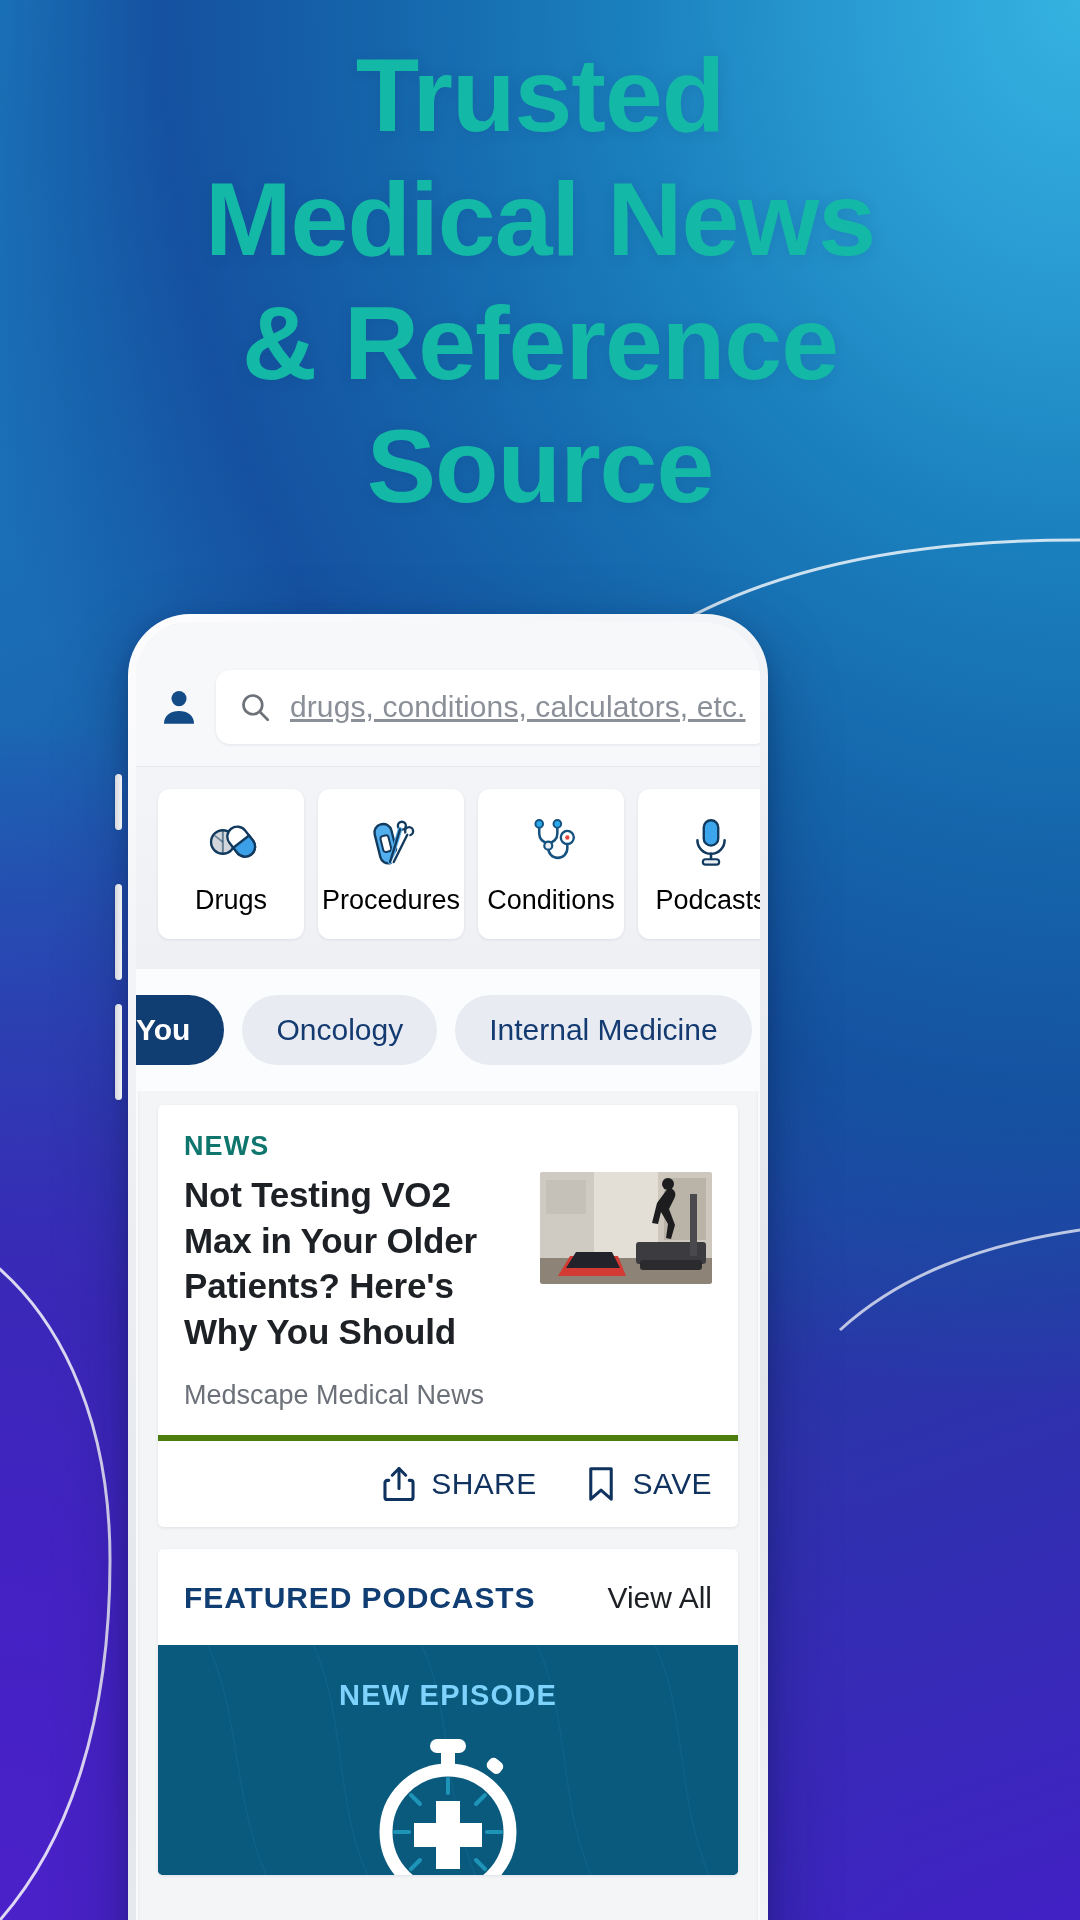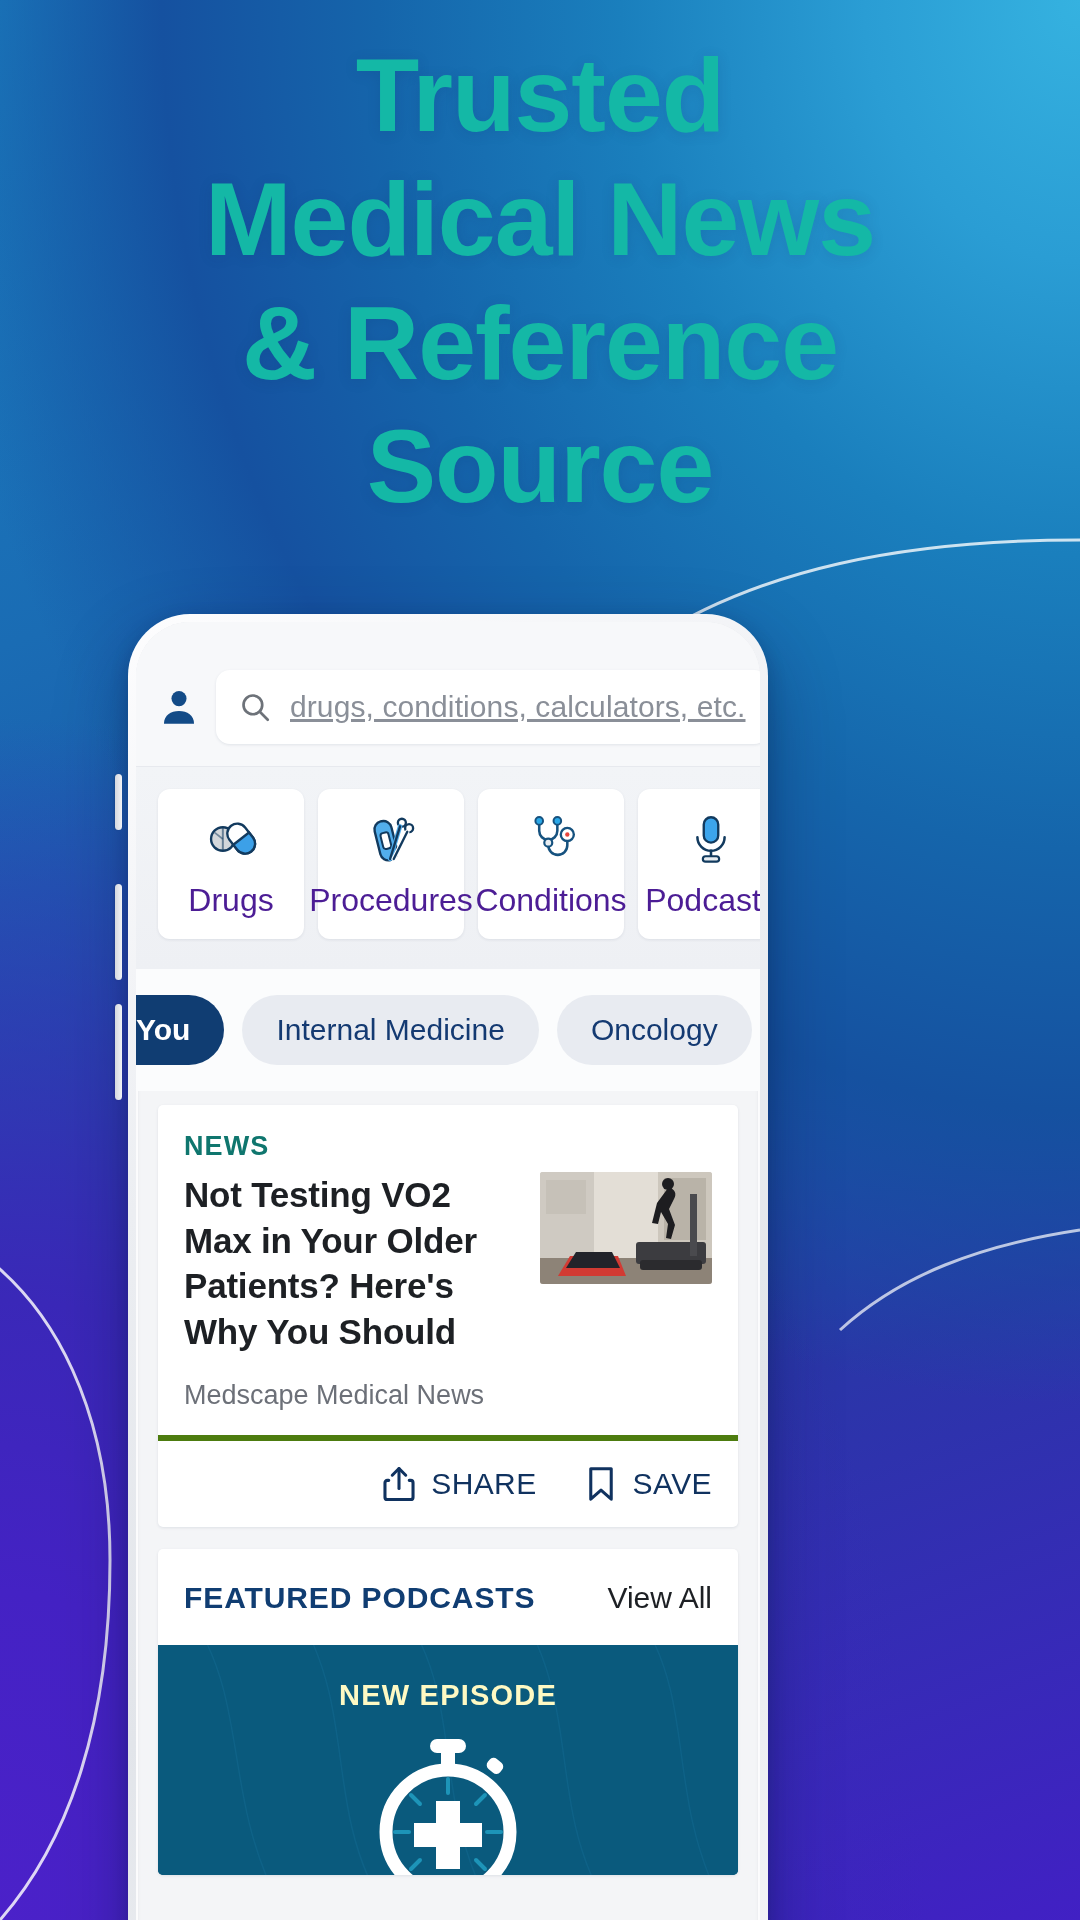--- a/index.html
+++ b/index.html
@@ -97,21 +97,21 @@
   .tile {
     flex:0 0 auto;
     width:146px; height:150px;
     background:#fff;
     border-radius:12px;
     display:flex; flex-direction:column; align-items:center; justify-content:center;
     gap:14px;
     box-shadow:0 1px 3px rgba(30,45,80,.09);
   }
   .tile svg { width:58px; height:58px; }
-  .tile-label { font-size:32px; color:#4c1d95; white-space:nowrap; }
+  .tile-label { font-size:27px; color:#000000; white-space:nowrap; }
 
   
   #chips-row {
     display:flex; align-items:center; gap:18px;
     padding:26px 0 26px 0;
     background:#fbfcfd;
     overflow:hidden;
     margin-left:-34px;
   }
   .chip {
@@ -182,21 +182,21 @@
   #podcast-viewall { font-size:30px; color:#1d2024; }
   #podcast-hero {
     position:relative;
     height:230px;
     background:#0a5a7d;
     overflow:hidden;
   }
   #podcast-hero-label {
     position:absolute; top:34px; left:0; right:0;
     text-align:center;
-    font-size:29px; font-weight:700; color:#fef9c3; letter-spacing:1.2px;
+    font-size:29px; font-weight:700; color:#7dd3fc; letter-spacing:1.2px;
   }
   #stopwatch { position:absolute; left:50%; transform:translateX(-50%); top:92px; width:160px; height:160px; }
 </style>
 </head>
 <body>
 
 <div id="bg"></div>
 
 <svg id="bg-swirl" viewBox="0 0 1080 1920" preserveAspectRatio="none">
   <path d="M1080 540 C 900 540 760 570 650 640 C 585 682 540 740 512 800" fill="none" stroke="rgba(255,255,255,.78)" stroke-width="3"></path>
@@ -290,24 +290,24 @@
         <span class="tile-label">Podcasts</span>
       </div>
 
     </div>
 
     <div id="chips-row">
       <div class="chip active">
         <span>You</span>
       </div>
       <div class="chip">
+        <span>Oncology</span>
+      </div>
+      <div class="chip">
         <span>Internal Medicine</span>
-      </div>
-      <div class="chip">
-        <span>Oncology</span>
       </div>
 
     </div>
 
     <div id="news-card">
       <div id="news-body">
         <div id="news-kicker">NEWS</div>
         <div id="news-main">
           <div id="news-title">Not Testing VO2 Max in Your Older Patients? Here's Why You Should</div>
           <div id="news-thumb">

